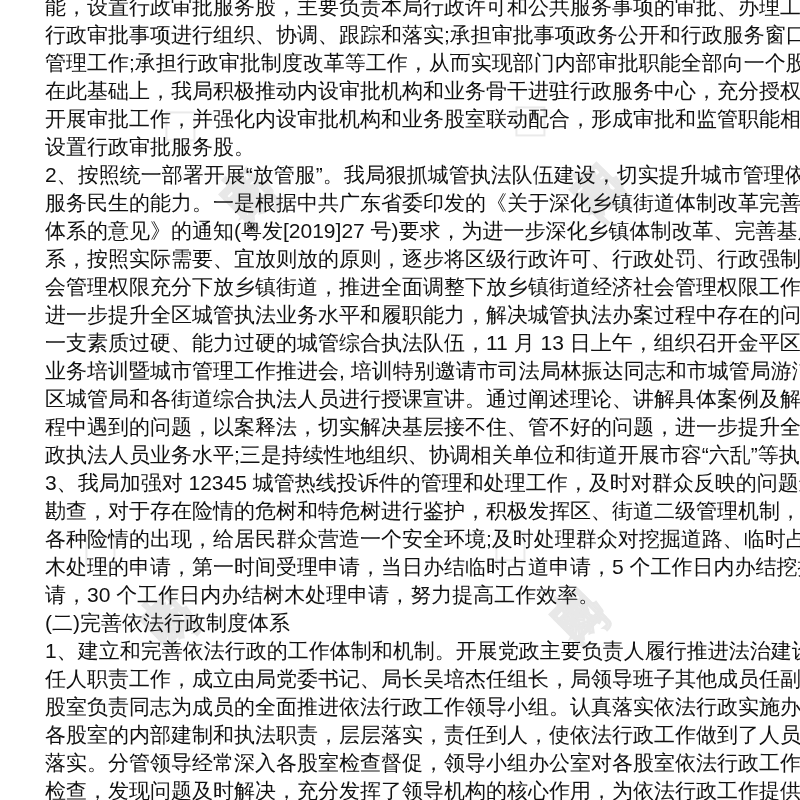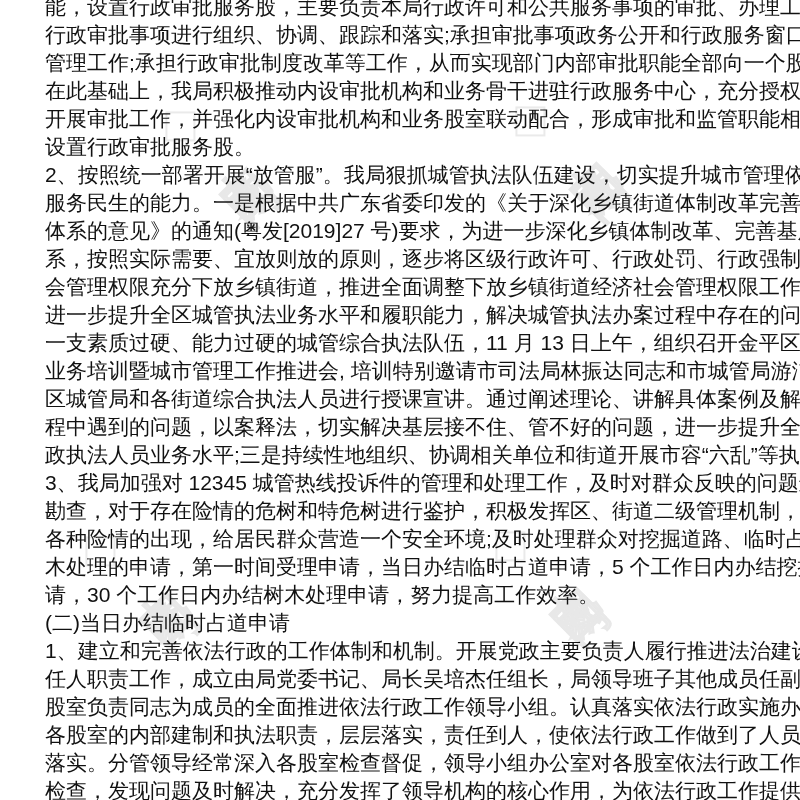--- a/index.html
+++ b/index.html
@@ -108,21 +108,21 @@
     <div class="line">一支素质过硬、能力过硬的城管综合执法队伍，11 月 13 日上午，组织召开金平区城市管理</div>
     <div class="line">业务培训暨城市管理工作推进会, 培训特别邀请市司法局林振达同志和市城管局游洁同志对</div>
     <div class="line">区城管局和各街道综合执法人员进行授课宣讲。通过阐述理论、讲解具体案例及解答实操过</div>
     <div class="line">程中遇到的问题，以案释法，切实解决基层接不住、管不好的问题，进一步提升全区城管行</div>
     <div class="line">政执法人员业务水平;三是持续性地组织、协调相关单位和街道开展市容“六乱”等执法整治。</div>
     <div class="line">3、我局加强对 12345 城管热线投诉件的管理和处理工作，及时对群众反映的问题进行现场</div>
     <div class="line">勘查，对于存在险情的危树和特危树进行鉴护，积极发挥区、街道二级管理机制，有效降低</div>
     <div class="line">各种险情的出现，给居民群众营造一个安全环境;及时处理群众对挖掘道路、临时占道及树</div>
     <div class="line">木处理的申请，第一时间受理申请，当日办结临时占道申请，5 个工作日内办结挖掘道路申</div>
     <div class="line">请，30 个工作日内办结树木处理申请，努力提高工作效率。</div>
-    <div class="line">(二)当日办结临时占道申请</div>
+    <div class="line">(二)完善依法行政制度体系</div>
     <div class="line">1、建立和完善依法行政的工作体制和机制。开展党政主要负责人履行推进法治建设第一责</div>
     <div class="line">任人职责工作，成立由局党委书记、局长吴培杰任组长，局领导班子其他成员任副组长，各</div>
     <div class="line">股室负责同志为成员的全面推进依法行政工作领导小组。认真落实依法行政实施办法，按照</div>
     <div class="line">各股室的内部建制和执法职责，层层落实，责任到人，使依法行政工作做到了人员、机构双</div>
     <div class="line">落实。分管领导经常深入各股室检查督促，领导小组办公室对各股室依法行政工作进行随机</div>
     <div class="line">检查，发现问题及时解决，充分发挥了领导机构的核心作用，为依法行政工作提供了坚强的</div>
   </div>
 
 </div>
 

